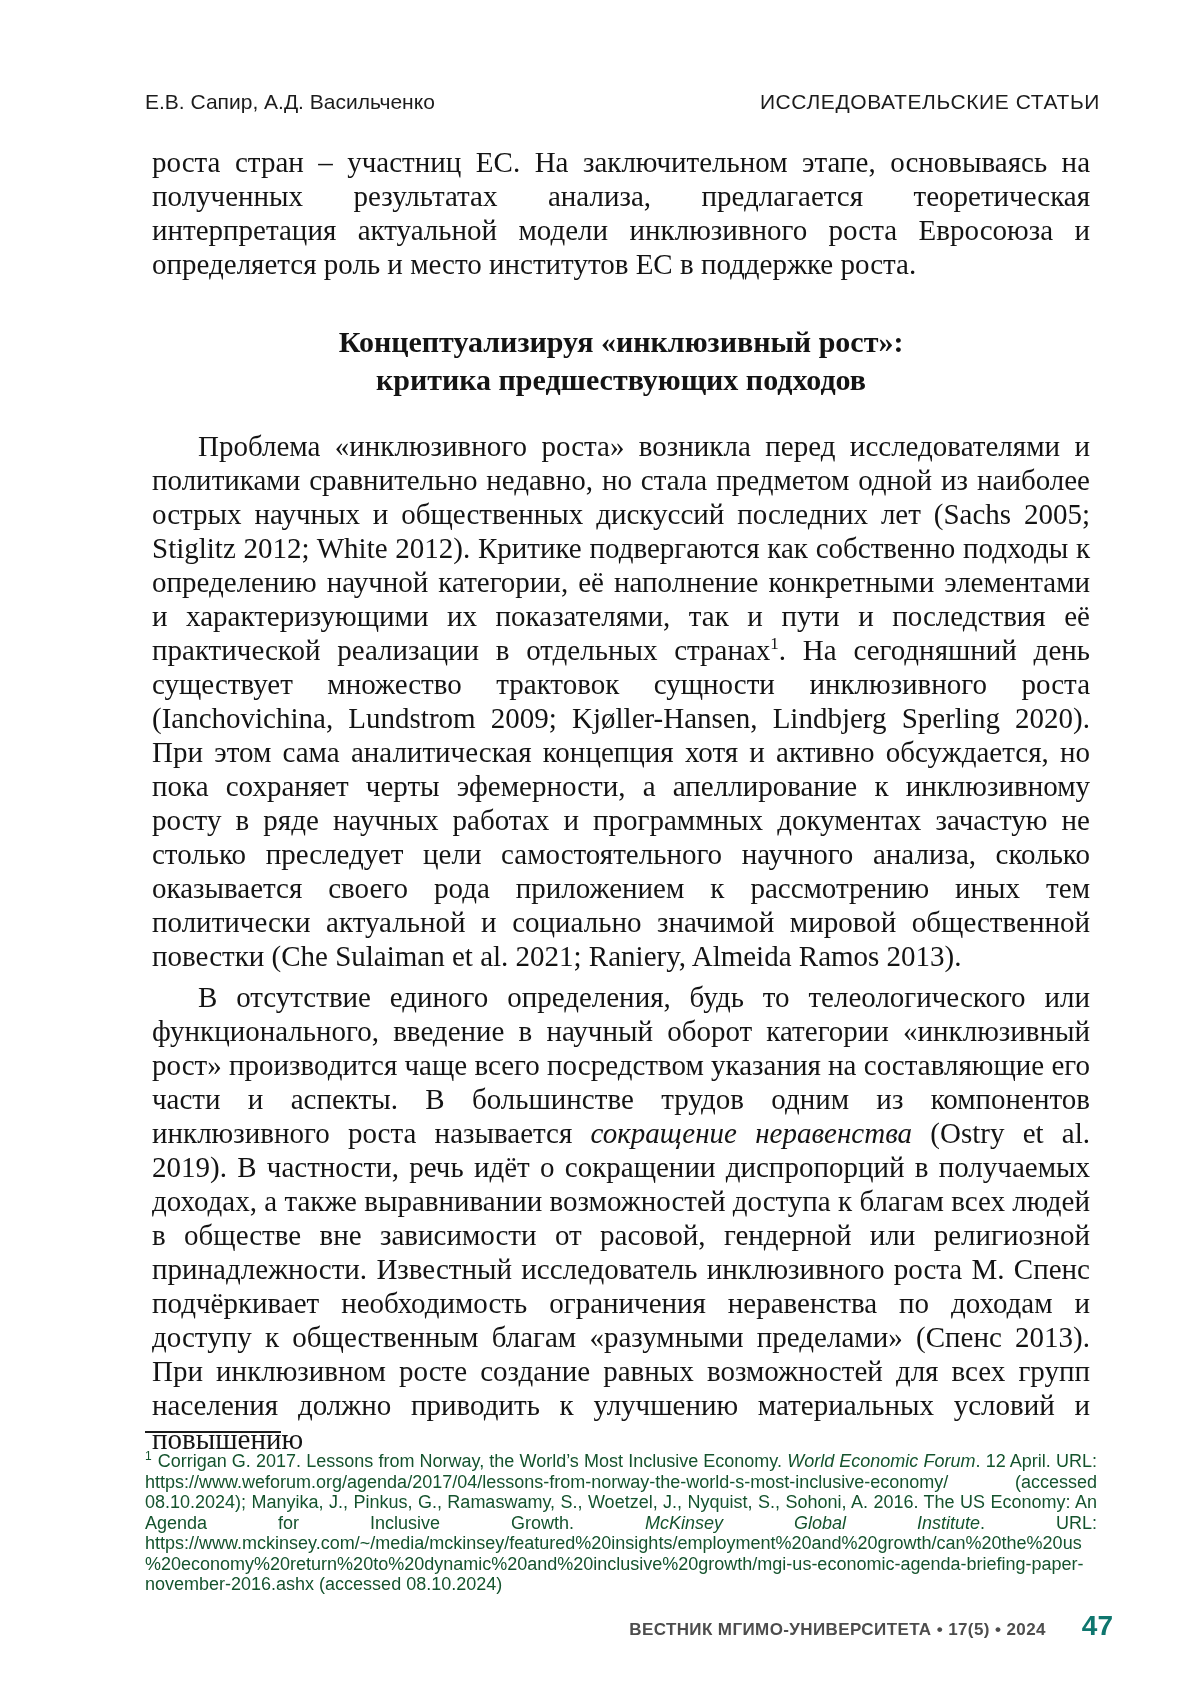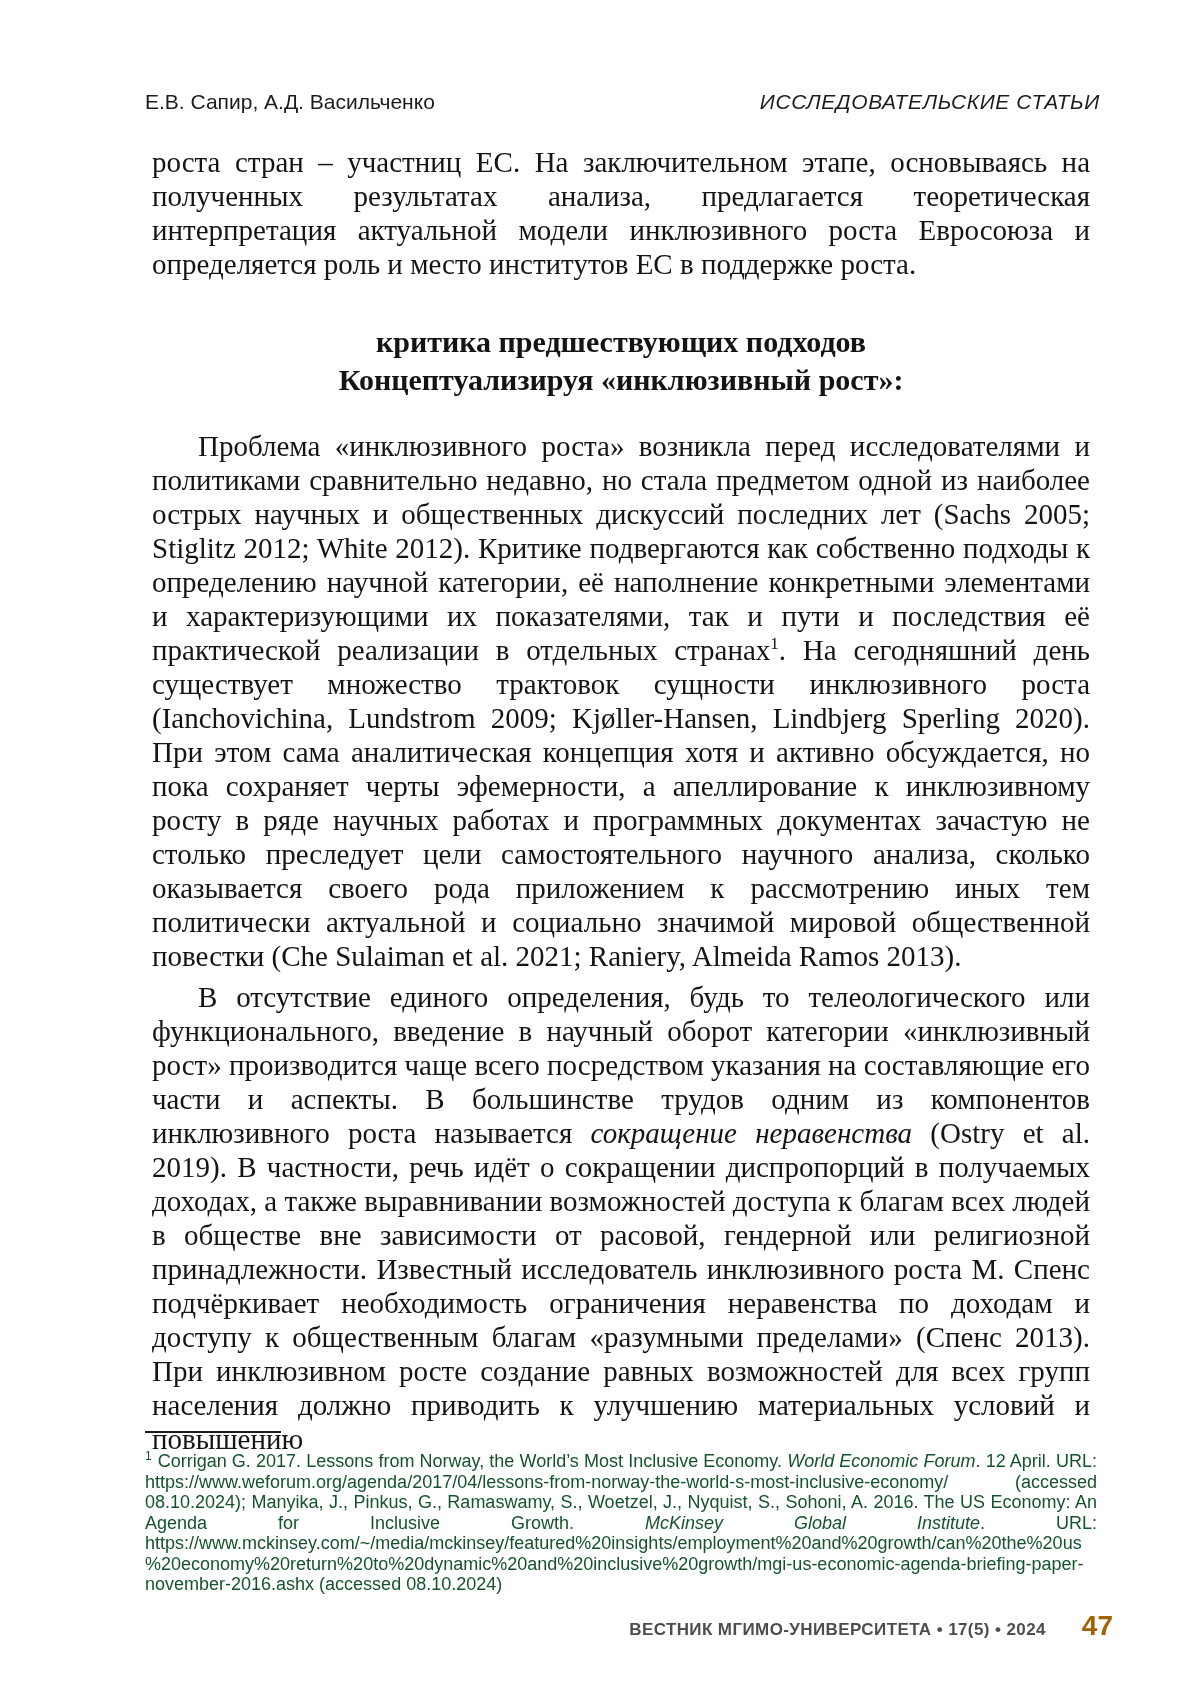--- a/index.html
+++ b/index.html
@@ -21,21 +21,20 @@
     display: flex;
     justify-content: space-between;
     align-items: baseline;
     font-family: "Liberation Sans", sans-serif;
     font-size: 21px;
     color: #1c1c1c;
     gap: 40px;
   }
   .running-header .right {
     letter-spacing: 0.6px;
-    font-style: italic;
   }
   .body-col {
     position: absolute;
     top: 138px;
     left: 145px;
     width: 952px;
     font-size: 29px;
     line-height: 34px;
     text-align: justify;
     color: #141414;
@@ -91,39 +90,39 @@
   }
   .journal-line {
     font-weight: bold;
     font-size: 17px;
     letter-spacing: 0.4px;
     color: #4d4d4d;
   }
   .page-number {
     font-weight: bold;
     font-size: 28px;
-    color: #a16207;
+    color: #0f766e;
   }
 </style>
 </head>
 <body>
 
 <div class="page">
 
   <div class="running-header">
     <span class="left">Е.В. Сапир, А.Д. Васильченко</span>
     <span class="right">ИССЛЕДОВАТЕЛЬСКИЕ СТАТЬИ</span>
   </div>
 
   <div class="body-col">
     <p>роста стран – участниц ЕС. На заключительном этапе, основываясь на полученных результатах анализа, предлагается теоретическая интерпретация актуальной модели инклюзивного роста Евросоюза и определяется роль и место институтов ЕС в поддержке роста.</p>
 
     <div class="section-heading">
+      <div>Концептуализируя «инклюзивный рост»:</div>
       <div>критика предшествующих подходов</div>
-      <div>Концептуализируя «инклюзивный рост»:</div>
     </div>
 
     <p class="indented"><span>Проблема «инклюзивного роста» возникла перед исследователями и политиками сравнительно недавно, но стала предметом одной из наиболее острых научных и общественных дискуссий последних лет (Sachs 2005; Stiglitz 2012; White 2012). Критике подвергаются как собственно подходы к определению научной категории, её наполнение конкретными элементами и характеризующими их показателями, так и пути и последствия её практической реализации в отдельных странах</span><sup class="fn-ref">1</sup><span>. На сегодняшний день существует множество трактовок сущности инклюзивного роста (Ianchovichina, Lundstrom 2009; Kjøller-Hansen, Lindbjerg Sperling 2020). При этом сама аналитическая концепция хотя и активно обсуждается, но пока сохраняет черты эфемерности, а апеллирование к инклюзивному росту в ряде научных работах и программных документах зачастую не столько преследует цели самостоятельного научного анализа, сколько оказывается своего рода приложением к рассмотрению иных тем политически актуальной и социально значимой мировой общественной повестки (Che Sulaiman et al. 2021; Raniery, Almeida Ramos 2013).</span></p>
 
     <p class="indented"><span>В отсутствие единого определения, будь то телеологического или функционального, введение в научный оборот категории «инклюзивный рост» производится чаще всего посредством указания на составляющие его части и аспекты. В большинстве трудов одним из компонентов инклюзивного роста называется </span><i>сокращение неравенства</i><span> (Ostry et al. 2019). В частности, речь идёт о сокращении диспропорций в получаемых доходах, а также выравнивании возможностей доступа к благам всех людей в обществе вне зависимости от расовой, гендерной или религиозной принадлежности. Известный исследователь инклюзивного роста М. Спенс подчёркивает необходимость ограничения неравенства по доходам и доступу к общественным благам «разумными пределами» (Спенс 2013). При инклюзивном росте создание равных возможностей для всех групп населения должно приводить к улучшению материальных условий и повышению</span></p>
   </div>
 
   <div class="footnote-block">
     <div class="footnote-rule"></div>
     <p class="footnote-text"><sup>1</sup><span>Corrigan G. 2017. Lessons from Norway, the World’s Most Inclusive Economy. </span><i>World Economic Forum</i><span>. 12 April. URL: https://www.weforum.org/agenda/2017/04/lessons-from-norway-the-world-s-most-inclusive-economy/ (accessed 08.10.2024); Manyika, J., Pinkus, G., Ramaswamy, S., Woetzel, J., Nyquist, S., Sohoni, A. 2016. The US Economy: An Agenda for Inclusive Growth. </span><i>McKinsey Global Institute</i><span>. URL: https://www.mckinsey.com/~/media/mckinsey/featured%20insights/employment%20and%20growth/can%20the%20us%20economy%20return%20to%20dynamic%20and%20inclusive%20growth/mgi-us-economic-agenda-briefing-paper-november-2016.ashx (accessed 08.10.2024)</span></p>

